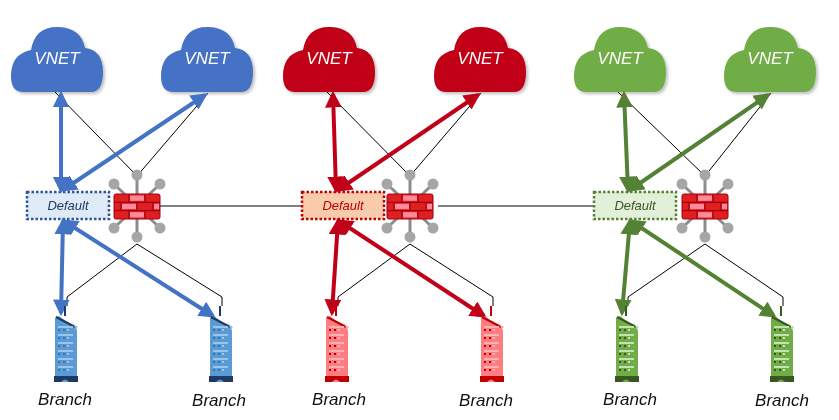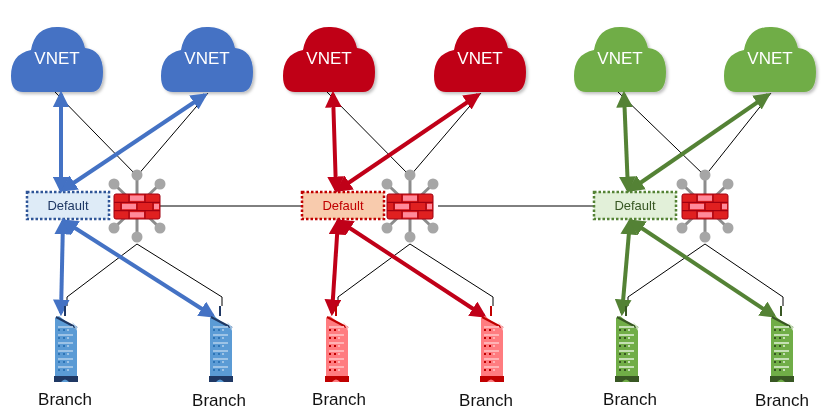--- a/index.html
+++ b/index.html
@@ -1,17 +1,17 @@
 <!DOCTYPE html>
 <html><head>
 <meta charset="utf-8">
 <style>
   html, body { margin: 0; padding: 0; background: #ffffff; }
   body { width: 839px; height: 420px; overflow: hidden; position: relative; font-family: "Liberation Sans", "DejaVu Sans", sans-serif; }
-  #stage { position: absolute; left: 0; top: 0; width: 839px; height: 420px; }
+  #stage { position: absolute; left: 0; top: 0; width: 839px; height: 420px; font-style: italic; }
   svg text { font-family: "Liberation Sans", "DejaVu Sans", sans-serif; }
   .cloud-label { font-size: 17px; fill: #ffffff; }
   .branch-label { font-size: 17px; fill: #111111; }
   .rt-label { font-size: 13px; }
 </style>
 </head>
 <body>
 
 <div id="stage">
   <svg id="svg" width="839" height="420" viewBox="0 0 839 420" xmlns="http://www.w3.org/2000/svg">

